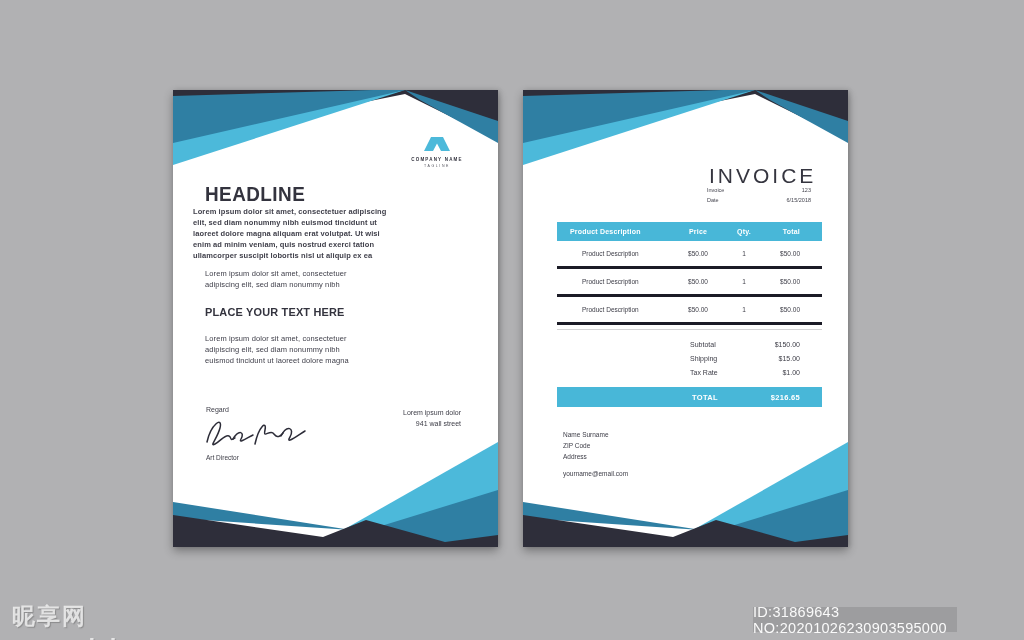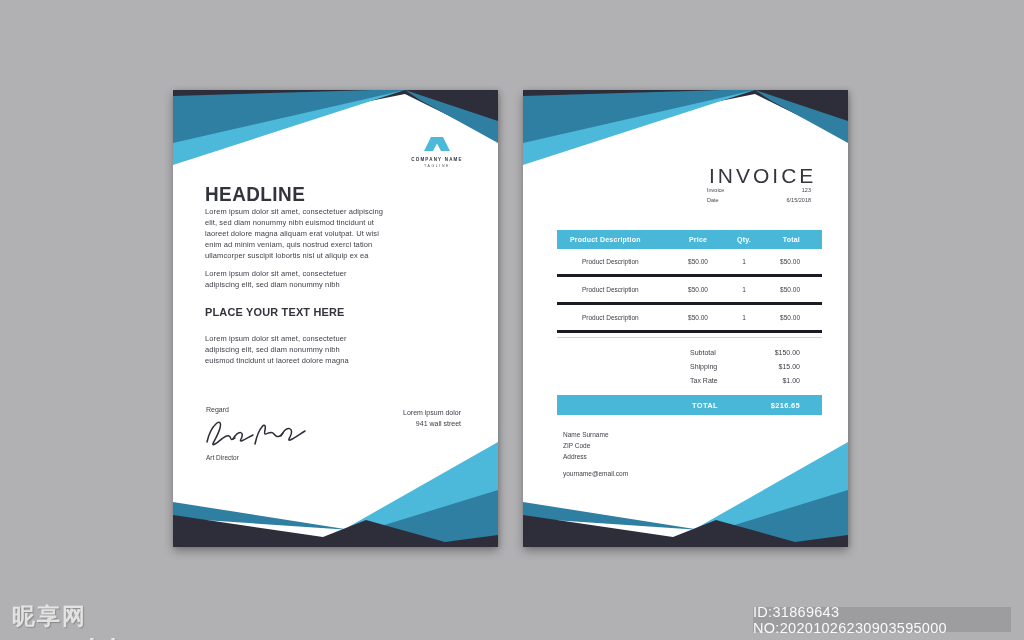--- a/index.html
+++ b/index.html
@@ -19,35 +19,35 @@
 
   .abs{position:absolute;}
   .body-text{font-size:7.5px;line-height:11px;color:#40404b;white-space:pre-line;letter-spacing:0.1px;}
 
   
   .logo-wrap{left:232px;top:47px;width:64px;text-align:center;}
   .logo-company{font-size:4.5px;font-weight:bold;letter-spacing:1.2px;color:#33333e;margin-top:2px;}
   .logo-tagline{font-size:3.5px;letter-spacing:1.6px;color:#55555f;margin-top:1.5px;}
   .headline{left:32px;top:92px;font-size:21px;font-weight:bold;color:#33333e;
     transform:scaleX(0.9);transform-origin:left;letter-spacing:0.5px;}
-  .para1{left:32px;top:116px;width:230px;}
+  .para1{left:20px;top:116px;width:230px;font-weight:bold;}
   .para2{left:32px;top:178px;width:230px;}
   .section-heading{left:32px;top:216px;font-size:11.5px;font-weight:bold;color:#33333e;
     transform:scaleX(0.95);transform-origin:left;letter-spacing:0.2px;}
   .para3{left:32px;top:243px;width:230px;}
   .regard{left:33px;top:316px;font-size:7px;color:#3c3c46;}
   .sig{left:26px;top:324px;}
   .signer-title{left:33px;top:364px;font-size:6.5px;color:#3c3c46;}
   .addr-block{right:37px;top:317px;text-align:right;font-size:7px;line-height:11px;color:#3c3c46;white-space:pre-line;}
 
   
   .inv-title{left:186px;top:74px;font-size:21px;font-weight:normal;letter-spacing:3px;color:#35353f;}
   .inv-meta{left:184px;top:96px;width:104px;font-size:5.5px;color:#45454f;}
   .inv-meta .mrow{display:flex;justify-content:space-between;line-height:9.5px;}
-  .inv-table{left:34px;top:140px;width:265px;}
+  .inv-table{left:34px;top:132px;width:265px;}
   .thead{display:grid;grid-template-columns:100px 56px 36px 1fr;align-items:center;
     height:19px;background:#48b7d8;color:#ffffff;font-size:7px;font-weight:bold;
     padding:0 22px 0 13px;box-sizing:border-box;letter-spacing:0.2px;}
   .trow{display:grid;grid-template-columns:100px 56px 36px 1fr;align-items:center;
     height:28px;border-bottom:3px solid #1b1b26;font-size:6.5px;color:#3c3c46;
     padding:0 22px 0 13px;box-sizing:border-box;}
   .c-price,.c-qty{text-align:center;}
   .c-total{text-align:right;}
   .trow .c-desc{padding-left:12px;}
   .thin-rule{height:1px;background:#d4d4d6;margin-top:4px;}
@@ -59,21 +59,21 @@
     font-size:7.5px;font-weight:bold;margin-top:7px;letter-spacing:0.3px;}
   .total-bar .tlabel{margin-left:135px;font-weight:bold;}
   .inv-footer{left:40px;top:339px;font-size:6.5px;line-height:11px;color:#3c3c46;white-space:pre-line;}
   .inv-email{left:40px;top:380px;font-size:6.5px;color:#3c3c46;}
 
   
   .wm{left:12px;top:601px;color:rgba(240,240,240,0.85);font-weight:bold;
     text-shadow:1px 1px 1px rgba(110,110,110,0.55);display:flex;align-items:baseline;gap:2px;flex-direction:column;}
   .wm-site{font-size:23px;letter-spacing:2px;}
   .wm-url{font-size:24px;}
-  .idbar{left:753px;top:607px;width:258px;height:25px;background:#9d9d9f;
+  .idbar{left:753px;top:607px;width:204px;height:25px;background:#9d9d9f;
     display:flex;align-items:center;justify-content:center;}
   .idbar span{color:#fafafa;font-size:14.5px;letter-spacing:0.3px;}
 </style>
 </head>
 <body>
 
 <div class="page" id="letterhead">
   <svg class="decor" viewBox="0 0 325 457" preserveAspectRatio="none">
 
     <polygon points="0,0 325,0 325,50 232,4 97,31 0,25" fill="#2e2e3a"></polygon>

